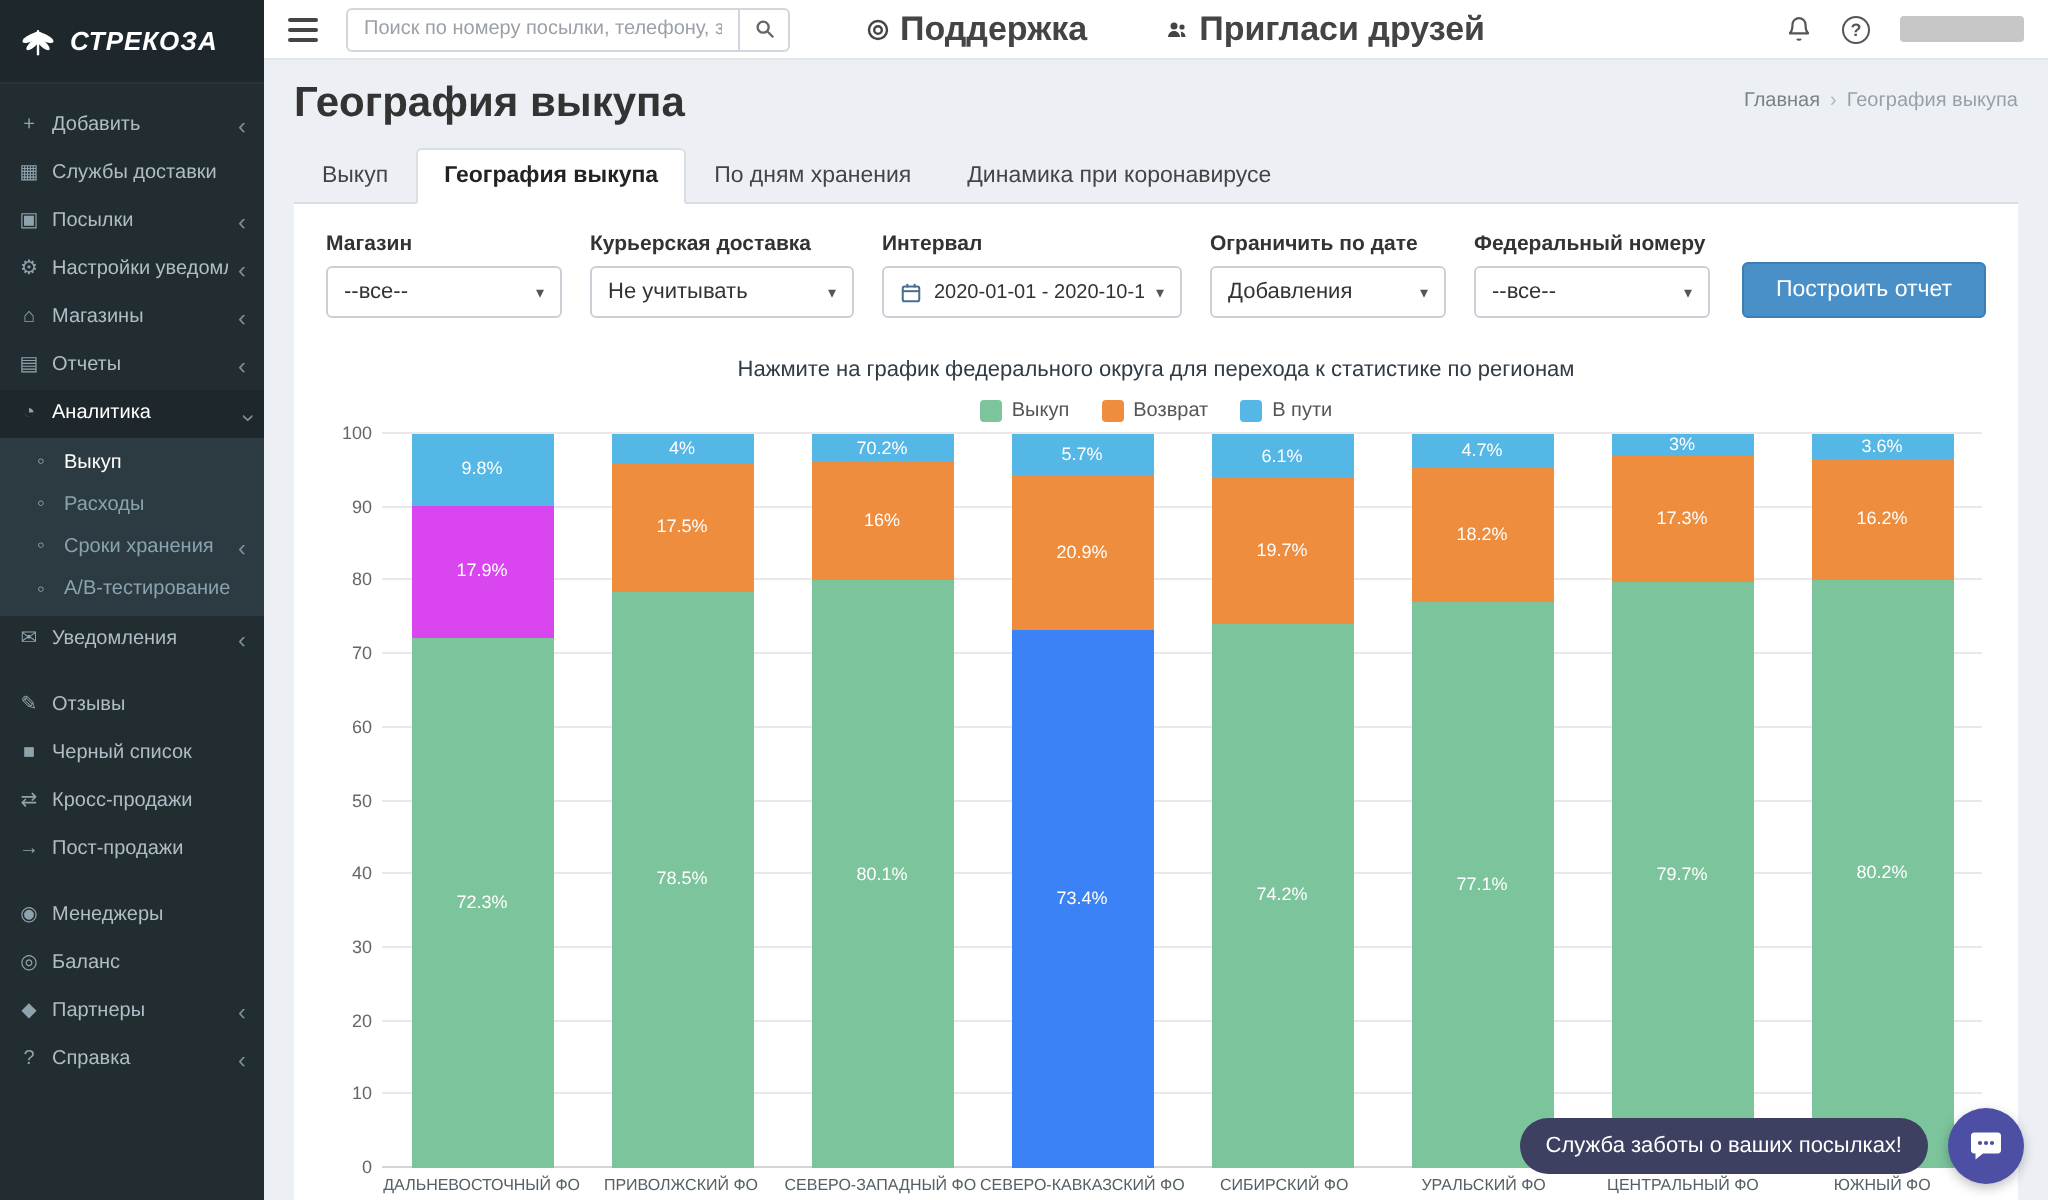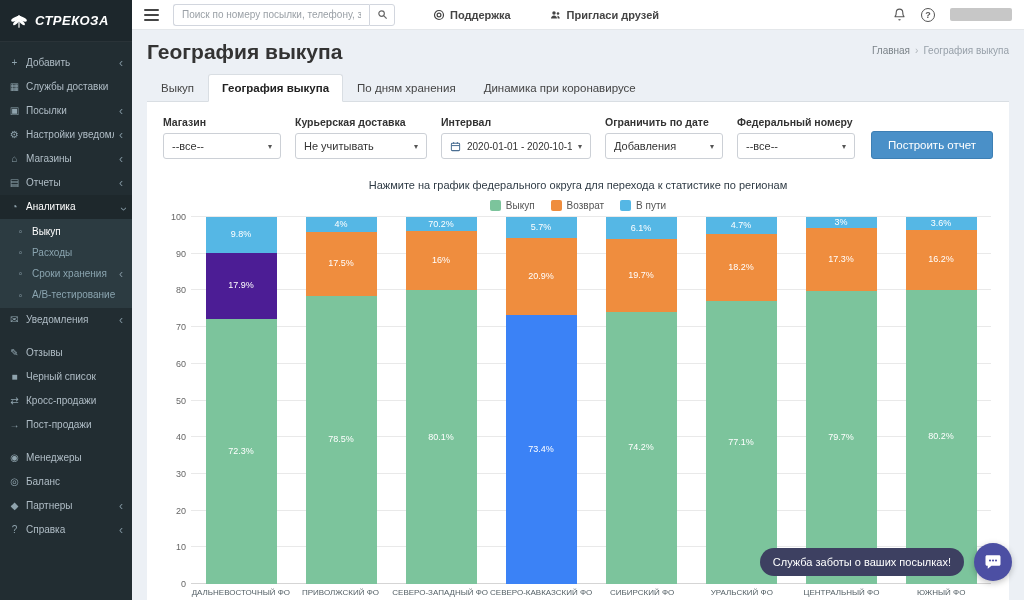--- a/index.html
+++ b/index.html
@@ -27,21 +27,21 @@
   .main{flex:1;display:flex;flex-direction:column;height:600px;min-width:0;}
 
   
   .topbar{height:30px;flex:0 0 30px;background:#fff;display:flex;align-items:center;padding:0 12px;border-bottom:1px solid #e4e7ea;}
   .hamburger{width:15px;display:flex;flex-direction:column;gap:3px;cursor:pointer;margin-right:14px;}
   .hamburger span{height:2px;background:#454545;border-radius:1px;}
   .searchgrp{display:flex;}
   .search-input{width:196px;height:22px;border:1px solid #d2d6de;border-right:none;border-radius:3px 0 0 3px;padding:0 8px;font-size:10px;color:#333;outline:none;font-family:inherit;}
   .search-input::placeholder{color:#9aa0a6;}
   .search-btn{width:26px;height:22px;border:1px solid #d2d6de;background:#fff;border-radius:0 3px 3px 0;display:flex;align-items:center;justify-content:center;cursor:pointer;}
-  .tb-link{display:flex;align-items:center;gap:5px;font-size:11px;font-weight:bold;color:#444;margin-left:38px;cursor:pointer;white-space:nowrap;}
+  .tb-link{display:flex;align-items:center;gap:5px;font-size:17px;font-weight:bold;color:#444;margin-left:38px;cursor:pointer;white-space:nowrap;}
   .tb-right{margin-left:auto;display:flex;align-items:center;gap:15px;}
   .tb-ico{display:flex;align-items:center;cursor:pointer;}
   .help-circle{width:14px;height:14px;border:1.4px solid #555;border-radius:50%;color:#555;font-size:9px;font-weight:bold;display:flex;align-items:center;justify-content:center;cursor:pointer;}
   .user-redacted{width:62px;height:13px;background:#c7c7c7;border-radius:2px;cursor:pointer;}
 
   
   .content{flex:1;min-height:0;padding:8px 15px 0;display:flex;flex-direction:column;}
   .title-row{display:flex;align-items:flex-start;justify-content:space-between;margin-top:2px;}
   .page-title{font-size:21px;color:#333;font-weight:600;}
   .breadcrumb{font-size:10px;color:#97a0a9;margin-top:5px;display:flex;align-items:center;gap:5px;}
@@ -77,21 +77,21 @@
   .ylab{position:absolute;right:100%;padding-right:5px;font-size:9px;color:#666;transform:translateY(50%);line-height:1;}
   .bars{position:absolute;left:0;right:0;top:0;bottom:0;display:flex;z-index:1;}
   .bar-slot{flex:1;display:flex;justify-content:center;align-items:flex-end;height:100%;}
   .bar{width:71px;height:100%;display:flex;flex-direction:column;cursor:pointer;}
   .seg{display:flex;align-items:center;justify-content:center;overflow:hidden;min-height:0;}
   .seg span{font-size:9px;color:#fff;line-height:1;}
   .xlabels{display:flex;margin-left:28px;margin-right:2px;height:16px;align-items:center;flex:0 0 16px;}
   .xlab{flex:1;text-align:center;font-size:8px;color:#546066;white-space:nowrap;overflow:visible;}
 
   
-  .chat{position:absolute;right:12px;bottom:19px;display:flex;align-items:center;gap:10px;z-index:20;}
+  .chat{position:absolute;right:12px;bottom:8px;display:flex;align-items:center;gap:10px;z-index:20;}
   .chat-tip{background:#3d4061;color:#fff;font-size:11px;padding:8px 13px;border-radius:17px;white-space:nowrap;}
   .chat-btn{width:38px;height:38px;border-radius:50%;background:var(--chat,#4c4fa3);display:flex;align-items:center;justify-content:center;cursor:pointer;box-shadow:0 2px 6px rgba(0,0,0,.25);}
   .chat-btn svg circle{fill:var(--chat,#4c4fa3);}
 </style>
 </head>
 <body>
 
 <div class="app">
 
   <aside class="sidebar">
@@ -345,21 +345,21 @@
               <div class="gridline" style="bottom: 70%;"></div>
               <div class="gridline" style="bottom: 80%;"></div>
               <div class="gridline" style="bottom: 90%;"></div>
               <div class="gridline" style="bottom: 100%;"></div>
               <div class="bars">
                 <div class="bar-slot">
                   <div class="bar">
                     <div class="seg" style="height: 9.8%; background: rgb(85, 183, 229);">
                       <span>9.8%</span>
                     </div>
-                    <div class="seg" style="height: 17.9%; background: #4c1d95; text-align: center;">
+                    <div class="seg" style="height: 17.9%; background: #d946ef; text-align: center;">
                       <span>17.9%</span>
                     </div>
                     <div class="seg" style="height: 72.3%; background: rgb(124, 196, 156);">
                       <span>72.3%</span>
                     </div>
                   </div>
                 </div>
                 <div class="bar-slot">
                   <div class="bar">
                     <div class="seg" style="height: 4%; background: rgb(85, 183, 229);">

